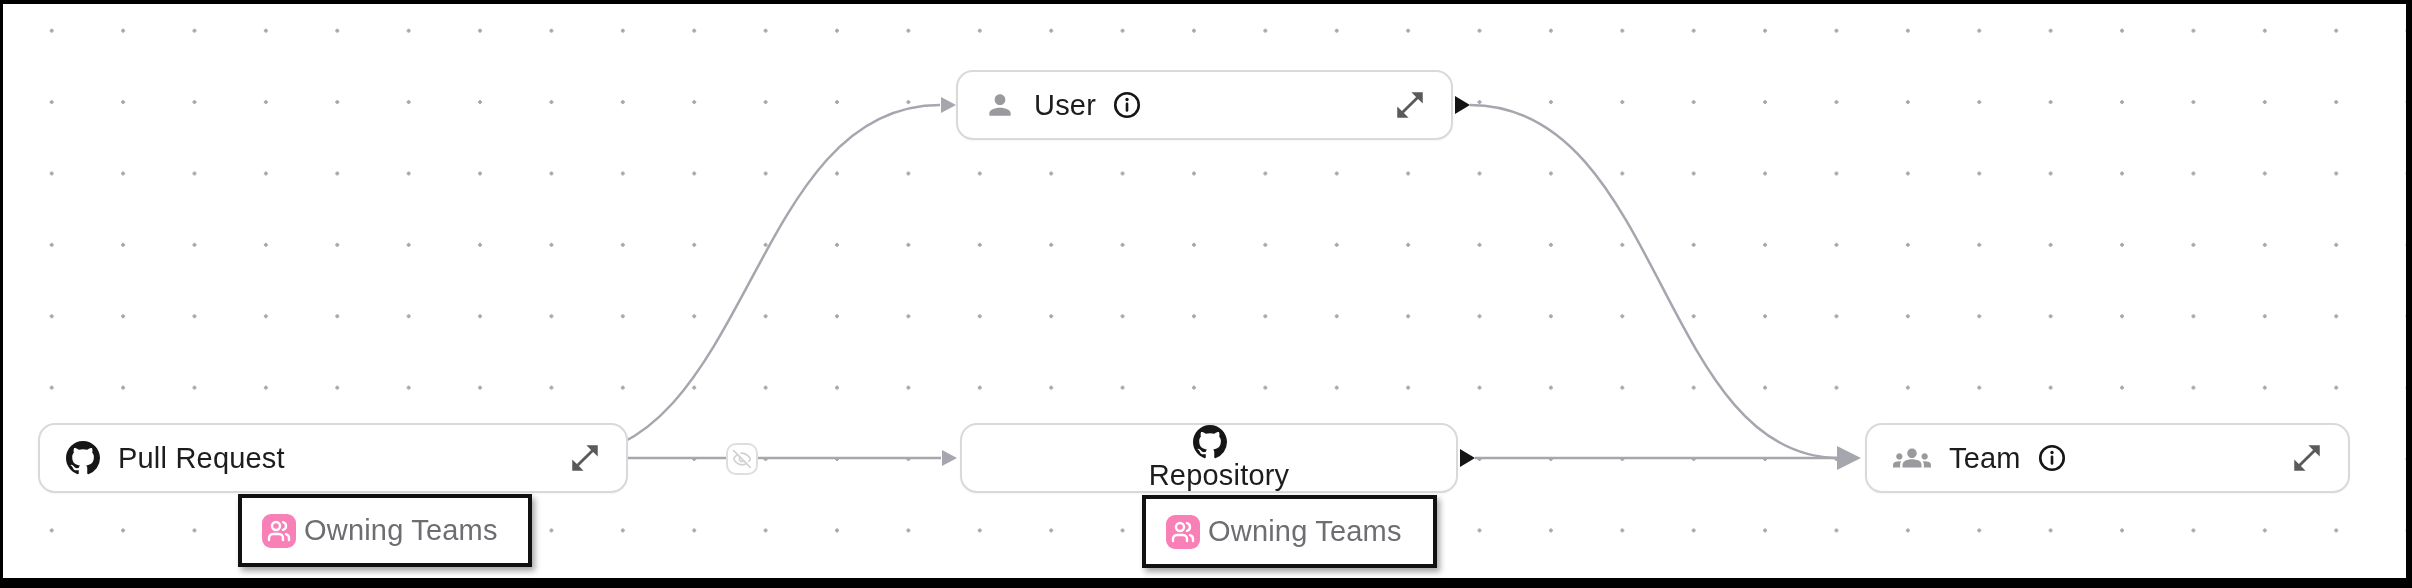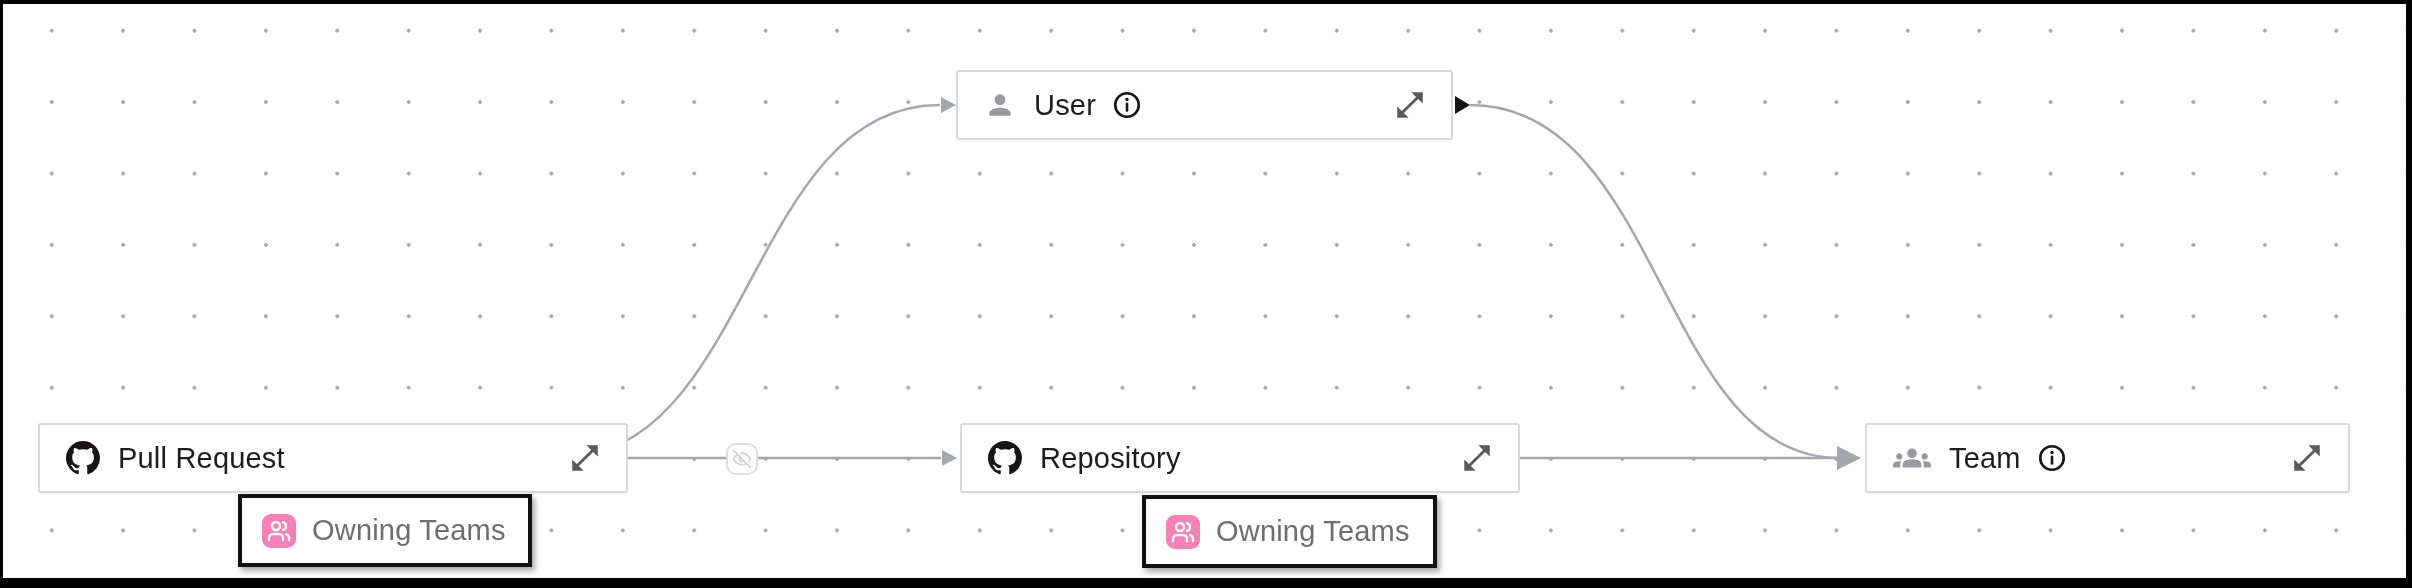--- a/index.html
+++ b/index.html
@@ -29,21 +29,21 @@
   .edge-layer { position: absolute; left: 0; top: 0; z-index: 1; }
   .edge-path { fill: none; stroke: #a6a6ae; stroke-width: 2.5; }
   .arrowhead { fill: #a6a6ae; stroke: none; }
   .port { fill: #141414; stroke: none; }
 
   .node {
     position: absolute; z-index: 10;
     height: 70px;
     background: #ffffff;
     border: 2px solid #d9d9d9;
-    border-radius: 3px;
+    border-radius: 17px;
     box-sizing: border-box;
     display: flex; align-items: center;
     padding: 0 24px 0 26px;
     box-shadow: 0 1px 2px rgba(0,0,0,0.04);
   }
   .node-icon { display: flex; align-items: center; justify-content: center; flex: 0 0 auto; }
   .node-label {
     margin-left: 18px;
     font-size: 29px; color: #1d1d1f; letter-spacing: 0.2px;
     white-space: nowrap;
@@ -72,21 +72,21 @@
     padding: 0 24px 0 20px;
     box-shadow: 3px 4px 6px rgba(0,0,0,0.35);
   }
   .chip-icon {
     width: 34px; height: 34px; border-radius: 9px;
     background: #f97fb7;
     display: flex; align-items: center; justify-content: center;
     flex: 0 0 auto;
   }
   .annotation-label {
-    margin-left: 16px;
+    margin-left: 8px;
     font-size: 29px; color: #6d6d72; letter-spacing: 0.2px;
     white-space: nowrap;
   }
 </style>
 </head>
 <body>
 
 <div class="canvas">
 
   <svg class="edge-layer" width="2412" height="588" viewBox="0 0 2412 588">
@@ -143,21 +143,21 @@
         <circle cx="12" cy="7.6" r="1.35" fill="#161616"></circle>
       </svg>
     </span>
     <span class="expand-btn">
       <svg width="34" height="34" viewBox="0 0 24 24">
           <path fill="#5a5a5a" d="M21 11V3h-8l3.29 3.29-10 10L3 13v8h8l-3.29-3.29 10-10z"></path>
         </svg>
     </span>
   </div>
 
-  <div class="node" style="left:960px; top:423px; width:560px;">
+  <div class="node" style="left:960px; top:423px; width:498px;flex-direction:column;">
     <span class="node-icon">
       <svg width="34" height="34" viewBox="0 0 24 24">
           <path fill="#171515" d="M12 0C5.37 0 0 5.37 0 12c0 5.31 3.435 9.795 8.205 11.385.6.105.825-.255.825-.57 0-.285-.015-1.23-.015-2.235-3.015.555-3.795-.735-4.035-1.41-.135-.345-.72-1.41-1.23-1.695-.42-.225-1.02-.78-.015-.795.945-.015 1.62.87 1.845 1.23 1.08 1.815 2.805 1.305 3.495.99.105-.78.42-1.305.765-1.605-2.67-.3-5.46-1.335-5.46-5.925 0-1.305.465-2.385 1.23-3.225-.12-.3-.54-1.53.12-3.18 0 0 1.005-.315 3.3 1.23.96-.27 1.98-.405 3-.405s2.04.135 3 .405c2.295-1.56 3.3-1.23 3.3-1.23.66 1.65.24 2.88.12 3.18.765.84 1.23 1.905 1.23 3.225 0 4.605-2.805 5.625-5.475 5.925.435.375.81 1.095.81 2.22 0 1.605-.015 2.895-.015 3.3 0 .315.225.69.825.57A12.02 12.02 0 0 0 24 12c0-6.63-5.37-12-12-12z"></path>
         </svg>
     </span>
     <span class="node-label">Repository</span>
     <span class="expand-btn">
       <svg width="34" height="34" viewBox="0 0 24 24">
           <path fill="#5a5a5a" d="M21 11V3h-8l3.29 3.29-10 10L3 13v8h8l-3.29-3.29 10-10z"></path>
         </svg>

